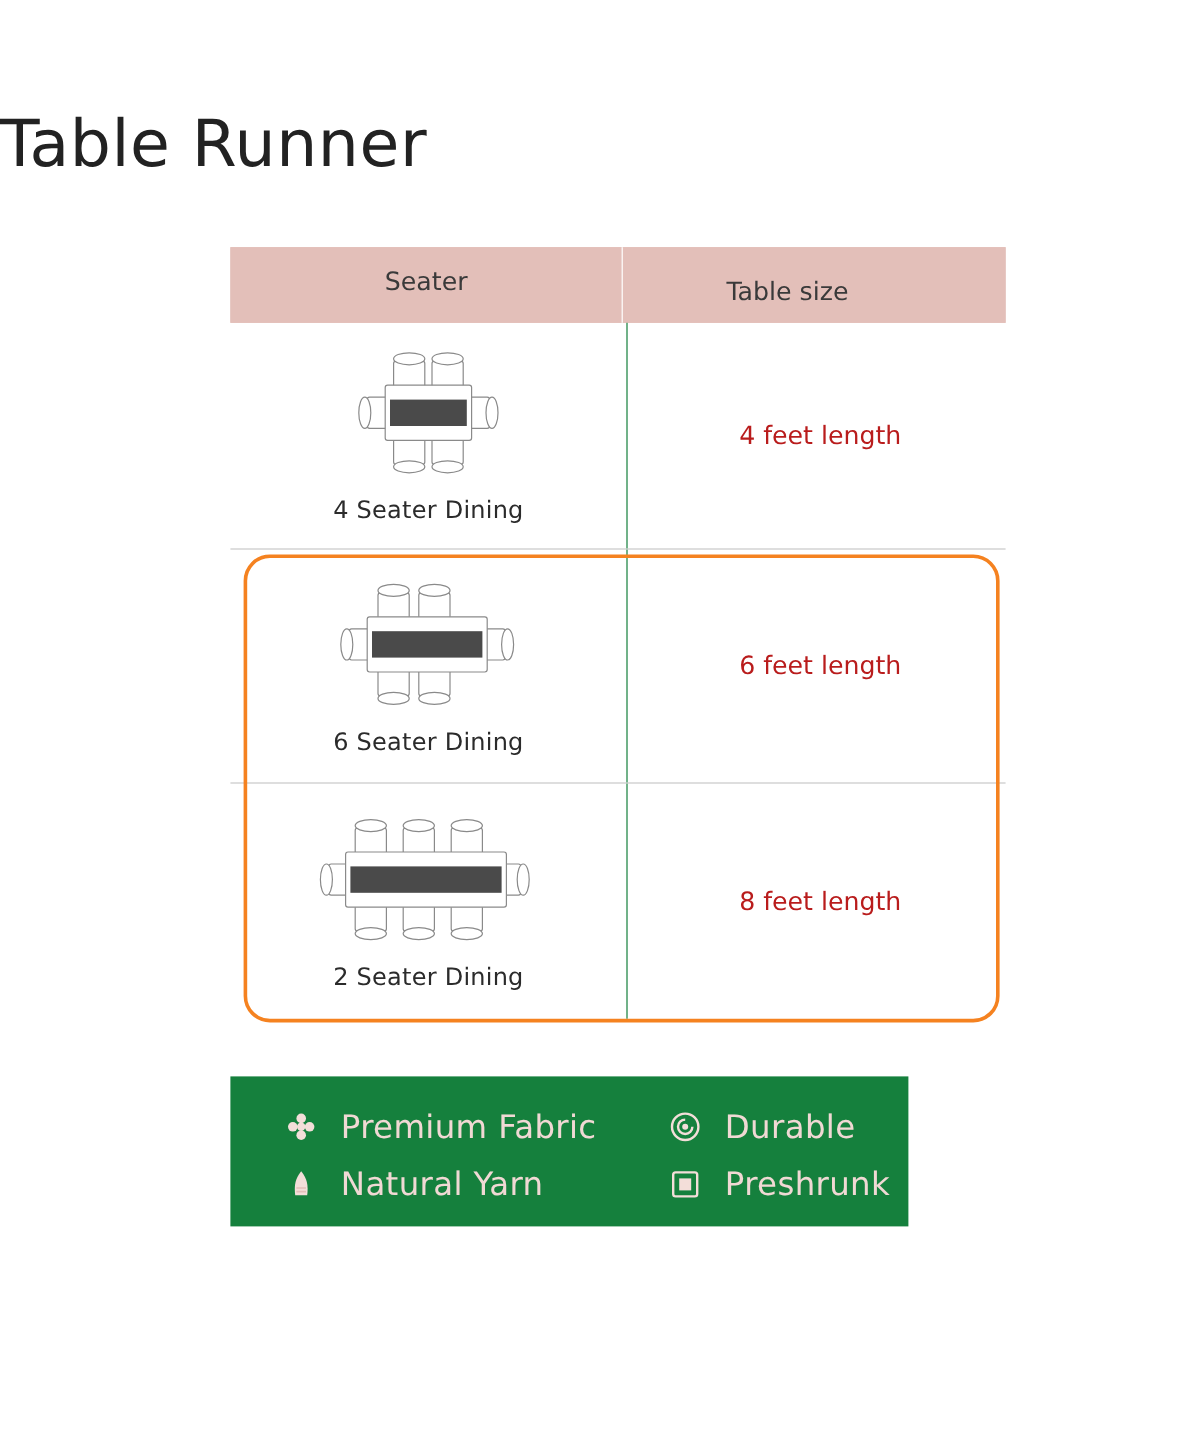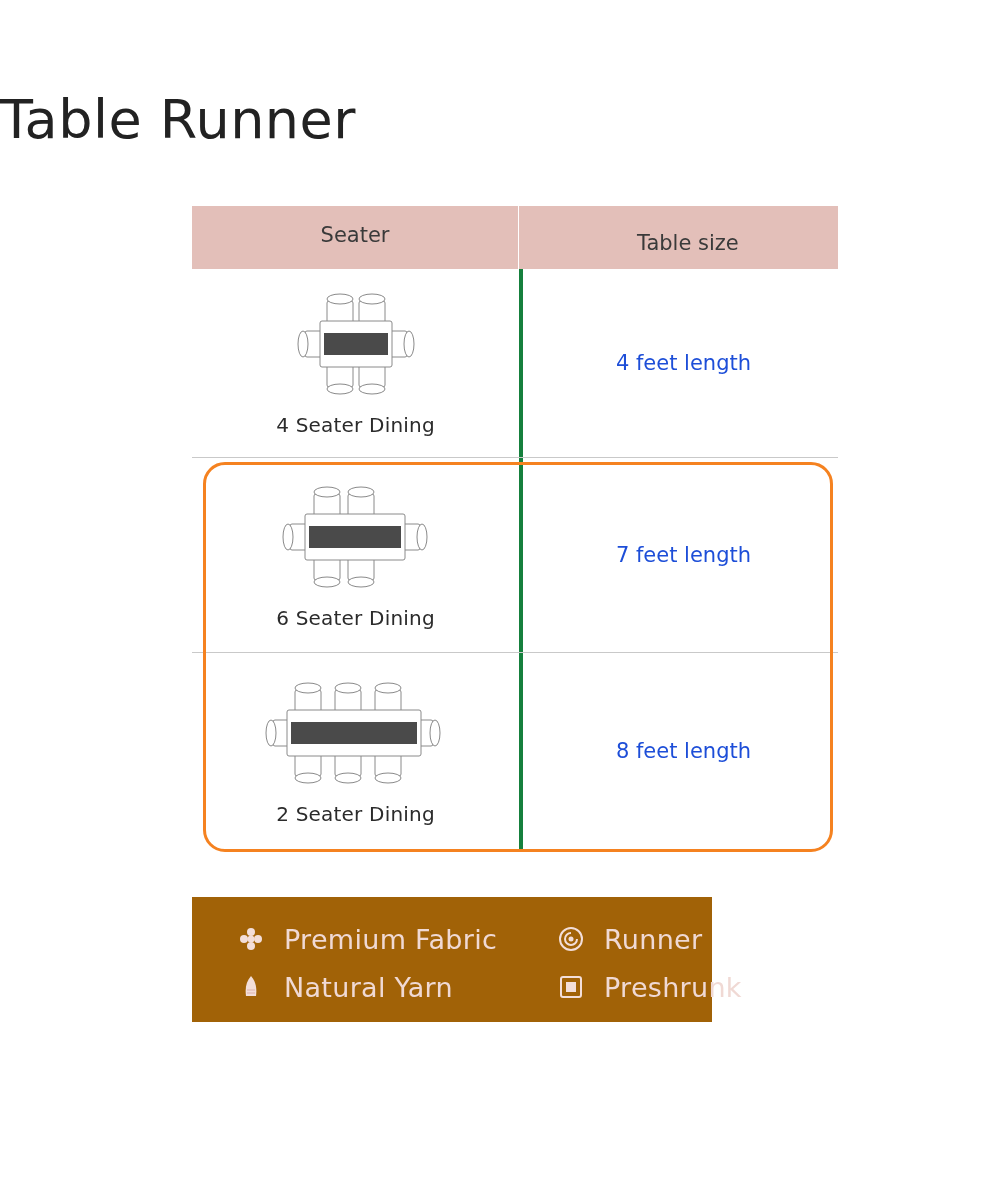--- a/index.html
+++ b/index.html
@@ -59,21 +59,21 @@
     box-sizing: border-box;
   }
   .head-cell-left {
     width: 331px;
     justify-content: center;
     padding-bottom: 6px;
   }
   .head-cell-right {
     width: 323px;
     justify-content: flex-start;
-    padding-left: 118px;
+    padding-left: 86px;
     padding-top: 10px;
     border-left: 1px solid #ffffff;
   }
   .head-text {
     font-size: 21px;
     color: #3a3a3a;
     font-weight: 400;
     text-align: right;
   }
 
@@ -82,30 +82,30 @@
   }
   .body-row:last-child { border-bottom: none; }
 
   .cell-left {
     width: 331px;
     box-sizing: border-box;
     display: flex;
     flex-direction: column;
     align-items: center;
     justify-content: center;
-    border-right: 4px solid #15803d;
+    border-right: 1px solid #15803d;
   }
   .cell-right {
     width: 315px;
     box-sizing: border-box;
     display: flex;
     align-items: center;
     justify-content: center;
     font-size: 21px;
-    color: #1d4ed8;
+    color: #b91c1c;
     padding-left: 6px;
   }
 
   .row-4 { height: 188px; }
   .row-6 { height: 194px; }
   .row-8 { height: 196px; }
 
   .seat-label {
     font-size: 20px;
     color: #2b2b2b;
@@ -128,23 +128,23 @@
     border-radius: 22px;
     box-sizing: border-box;
     pointer-events: none;
   }
 
   
   .features {
     position: absolute;
     left: 192px;
     top: 897px;
-    width: 520px;
+    width: 565px;
     height: 125px;
-    background: #a16207;
+    background: #15803d;
     box-sizing: border-box;
     padding: 18px 0 0 44px;
     display: grid;
     grid-template-columns: 320px 1fr;
     grid-template-rows: 48px 48px;
     align-items: center;
   }
   .feature {
     display: flex;
     align-items: center;
@@ -231,21 +231,21 @@
             <ellipse cx="10" cy="57" rx="5" ry="13"></ellipse>
             <rect x="120" y="44" width="22" height="26" rx="2"></rect>
             <ellipse cx="144" cy="57" rx="5" ry="13"></ellipse>
 
             <rect x="27" y="34" width="100" height="46" rx="2"></rect>
           </g>
           <rect x="31" y="46" width="92" height="22" fill="#4a4a4a"></rect>
         </svg>
         <div class="seat-label">6 Seater  Dining</div>
       </div>
-      <div class="cell-right">7 feet length</div>
+      <div class="cell-right">6 feet length</div>
     </div>
 
     <div class="trow body-row row-8">
       <div class="cell-left">
         <svg class="diagram" width="186" height="112" viewBox="0 0 186 112">
           <g stroke="#8a8a8a" fill="#ffffff" stroke-width="1">
 
             <rect x="32" y="14" width="26" height="22" rx="2"></rect>
             <rect x="72" y="14" width="26" height="22" rx="2"></rect>
             <rect x="112" y="14" width="26" height="22" rx="2"></rect>
@@ -296,21 +296,21 @@
     </div>
 
     <div class="feature">
       <span class="ficon">
         <svg width="26" height="26" viewBox="0 0 26 26">
           <circle cx="13" cy="13" r="11" fill="none" stroke="#f3ded9" stroke-width="2"></circle>
           <path d="M13 7 a6 6 0 1 0 6 6" fill="none" stroke="#f3ded9" stroke-width="2"></path>
           <circle cx="13" cy="13" r="2.5" fill="#f3ded9"></circle>
         </svg>
       </span>
-      <span class="flabel">Runner</span>
+      <span class="flabel">Durable</span>
     </div>
 
     <div class="feature">
       <span class="ficon">
         <svg width="26" height="26" viewBox="0 0 26 26">
           <path d="M13 2 C8 8 7 14 8 22 L18 22 C19 14 18 8 13 2 Z" fill="#f3ded9"></path>
           <path d="M9 16 H17" stroke="#e3bfb9" stroke-width="1.4"></path>
           <path d="M9 19 H17" stroke="#e3bfb9" stroke-width="1.4"></path>
         </svg>
       </span>

